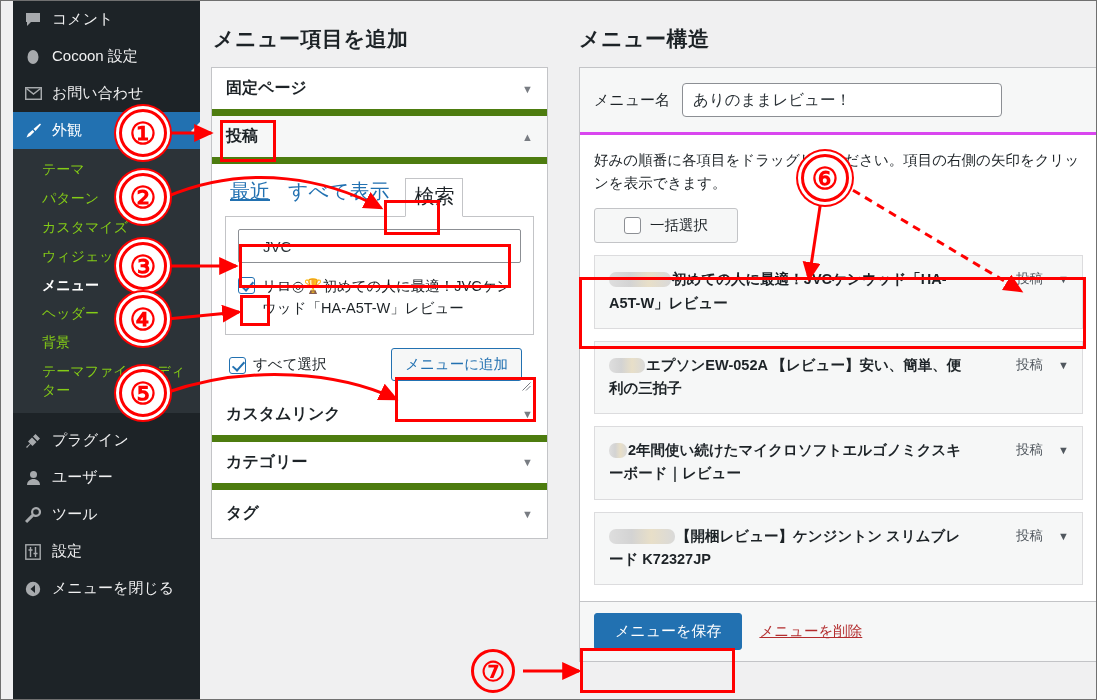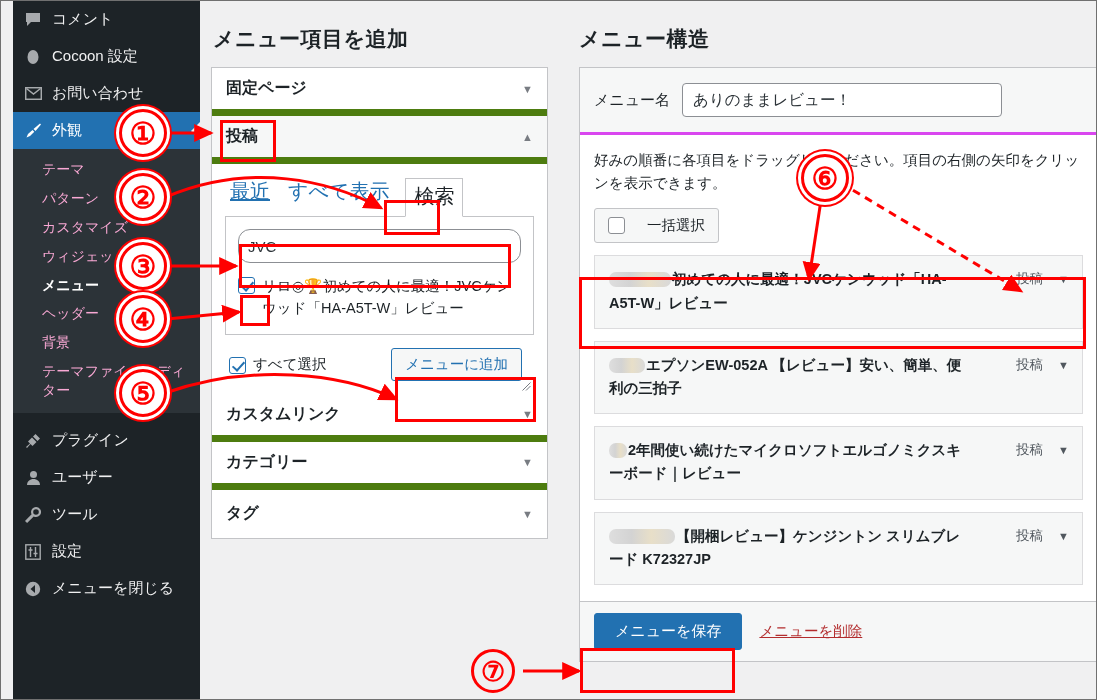--- a/index.html
+++ b/index.html
@@ -31,21 +31,21 @@
   .sb-row.active{ background:#2271b1; color:#fff; font-weight:400;}
   .sb-row.active .ic{ color:#fff; }
   .sb-row.active::after{
     content:""; position:absolute; right:-0px; top:50%;
     transform:translateY(-50%);
     border-style:solid; border-width:9px 9px 9px 0;
     border-color:transparent #f0f0f1 transparent transparent;
   }
   #submenu{ background:#2c3338; padding:6px 0 8px 0;}
   .sb-sub{
-    padding:5px 10px 5px 29px; font-size:14px; color:#f9a8d4;
+    padding:5px 10px 5px 29px; font-size:14px; color:#84cc16;
     line-height:1.35;
   }
   .sb-sub.cur{ color:#fff; font-weight:bold;}
   .sb-gap{ height:9px; }
 
   
   #mid{ position:absolute; left:188px; top:0; width:372px; height:700px; }
   .col-h{
     font-size:21px; font-weight:bold; color:#1d2327;
     padding:24px 0 14px 24px; letter-spacing:.5px;
@@ -67,22 +67,22 @@
   .tabs{ display:flex; gap:14px; font-size:20px;
     border-bottom:1px solid #c3c4c7; padding-left:3px; position:relative; }
   .tab{ color:#2271b1; text-decoration:underline; padding:0 2px 6px 2px; }
   .tab.plain{ text-decoration:none; }
   .tab.sel{ color:#1d2327; text-decoration:none; background:#fff;
     border:1px solid #c3c4c7; border-bottom:1px solid #fff;
     margin-bottom:-1px; padding:4px 8px 6px 8px; }
 
   .srchbox{ border:1px solid #c3c4c7; border-top:none; padding:12px 12px 14px 12px; }
   .srch-input{
-    width:100%; height:34px; border:1px solid #8c8f94; border-radius:12px;
-    font-size:15px; padding:0 9px; color:#2c3338; background:#fff;
+    width:100%; height:34px; border:1px solid #8c8f94; border-radius:2px;
+    font-size:15px; padding:0 24px; color:#2c3338; background:#fff;
     font-family:inherit;
   }
   .res-row{ display:flex; gap:7px; margin-top:12px; }
   .cb{
     width:17px; height:17px; flex:0 0 17px; margin-top:2px;
     border:1px solid #8c8f94; border-radius:3px; background:#fff;
     position:relative;
   }
   .cb.checked{ border-color:#2271b1; }
   .cb.checked::after{
@@ -110,22 +110,22 @@
   
   #right{ position:absolute; left:560px; top:0; width:537px; height:700px; }
   .panel{ margin-left:18px; width:519px; background:#fff; border:1px solid #c3c4c7; }
   .namerow{ display:flex; align-items:center; gap:12px; background:#f6f7f7;
     border-bottom:3px solid #d946ef; padding:15px 14px; }
   .namelbl{ font-size:15px; color:#1d2327; }
   .nameinput{ width:320px; height:34px; border:1px solid #8c8f94; border-radius:4px;
     font-size:15.5px; padding:0 10px; font-family:inherit; color:#2c3338; background:#fff;}
   .panel-body{ padding:14px 14px 16px 14px; }
   .hint{ font-size:14.5px; line-height:1.6; color:#1d2327; white-space:nowrap; }
-  .bulk{ display:inline-flex; align-items:center; gap:22px; margin-top:13px;
-    background:#f6f7f7; border:1px solid #c3c4c7; border-radius:3px; padding:7px 13px;
+  .bulk{ display:inline-flex; align-items:center; gap:9px; margin-top:13px;
+    background:#f6f7f7; border:1px solid #c3c4c7; border-radius:3px; padding:7px 29px;
     font-size:14.5px; color:#1d2327; }
   .cb-plain{ width:17px; height:17px; border:1px solid #8c8f94; border-radius:3px; background:#fff;}
 
   .mi{
     margin-top:12px; background:#f6f7f7; border:1px solid #dcdcde;
     display:flex; align-items:flex-start; justify-content:space-between;
     padding:12px 13px 13px 14px; min-height:54px;
   }
   .mi-title{ font-size:14.5px; font-weight:bold; line-height:1.6; color:#1d2327;
     max-width:360px; }

